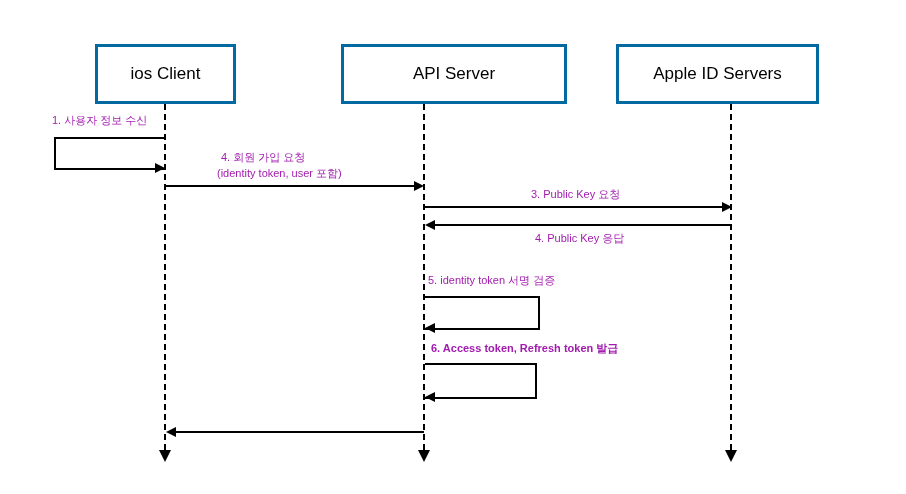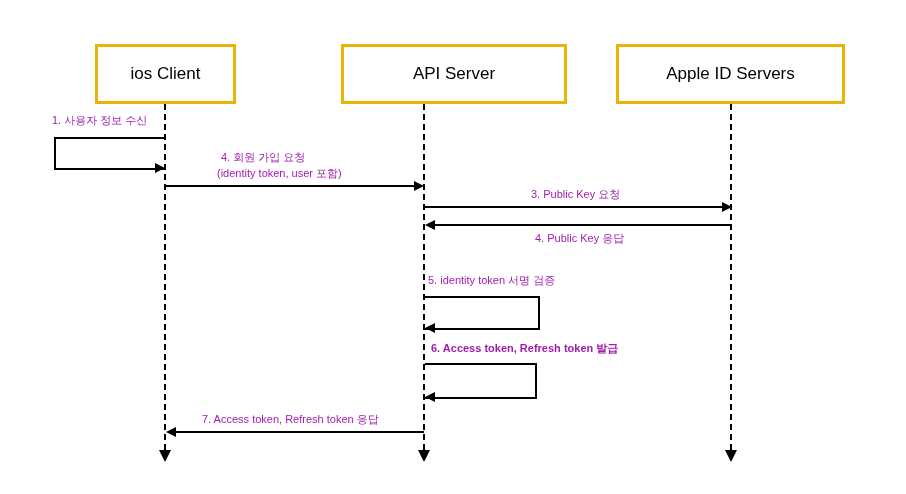--- a/index.html
+++ b/index.html
@@ -10,31 +10,31 @@
     background: #ffffff;
     font-family: "Liberation Sans", sans-serif;
     overflow: hidden;
   }
   
   .actor {
     position: absolute;
     top: 44px;
     height: 60px;
     box-sizing: border-box;
-    border: 3px solid #eab308;
+    border: 3px solid #0369a1;
     background: #ffffff;
     display: flex;
     align-items: center;
     justify-content: center;
     font-size: 17px;
     color: #000000;
   }
   .actor-ios   { left: 95px;  width: 141px; }
   .actor-api   { left: 341px; width: 226px; }
-  .actor-apple { left: 616px; width: 229px; align-items: center; }
+  .actor-apple { left: 616px; width: 203px; align-items: center; }
 
   
   .lifeline {
     position: absolute;
     top: 104px;
     height: 346px;
     width: 0;
     border-left: 2px dashed #000000;
   }
   .lifeline-ios   { left: 164px; }
@@ -139,17 +139,16 @@
   <div class="lbl" style="left:535px; top:231px;">4. Public Key 응답</div>
 
   <div class="lbl" style="left:428px; top:273px;text-align:right;">5. identity token 서명 검증</div>
   <div class="loop loop-right loop5"></div>
   <div class="tri-l" style="left:425px; top:323px;"></div>
 
   <div class="lbl" style="left:431px; top:341px;font-weight:bold;">6. Access token, Refresh token 발급</div>
   <div class="loop loop-right loop6"></div>
   <div class="tri-l" style="left:425px; top:392px;"></div>
 
-  <div class="lbl" style="left:202px; top:412px;">7. Access token, Refresh token 응답</div>
   <div class="tri-l" style="left:166px; top:427px;"></div>
   <div class="msg-line" style="left:176px; top:431px; width:248px;"></div>
 
 </div>
 
 </body></html>

